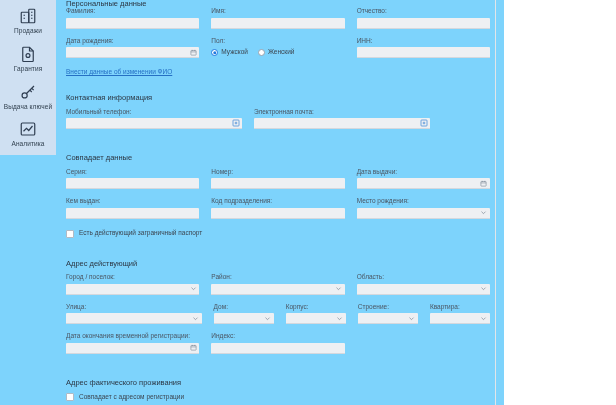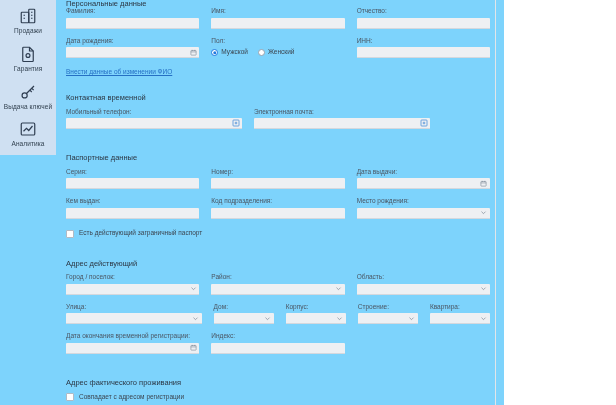--- a/index.html
+++ b/index.html
@@ -283,21 +283,21 @@
           <label class="lbl">ИНН:</label>
           <div class="inp"></div>
         </div>
       </div>
 
       <a class="link">Внести данные об изменении ФИО</a>
 
       <div class="spacer-16"></div>
 
       
-      <div class="sec-title">Контактная временной</div>
+      <div class="sec-title">Контактная информация</div>
 
       <div class="row">
         <div class="field f-half">
           <label class="lbl">Мобильный телефон:</label>
           <div class="inp">
             <span class="inp-icon blue">
               <svg viewBox="0 0 24 24" fill="none" stroke="currentColor" stroke-width="2">
                 <rect x="3" y="3" width="18" height="18" rx="2"></rect>
                 <path d="M12 8v8M8 12h8"></path>
               </svg>
@@ -313,21 +313,21 @@
                 <path d="M12 8v8M8 12h8"></path>
               </svg>
             </span>
           </div>
         </div>
       </div>
 
       <div class="spacer-16"></div>
 
       
-      <div class="sec-title">Паспортные данные</div>
+      <div class="sec-title">Совпадает данные</div>
 
       <div class="row">
         <div class="field f1">
           <label class="lbl">Серия:</label>
           <div class="inp"></div>
         </div>
         <div class="field f1">
           <label class="lbl">Номер:</label>
           <div class="inp"></div>
         </div>

